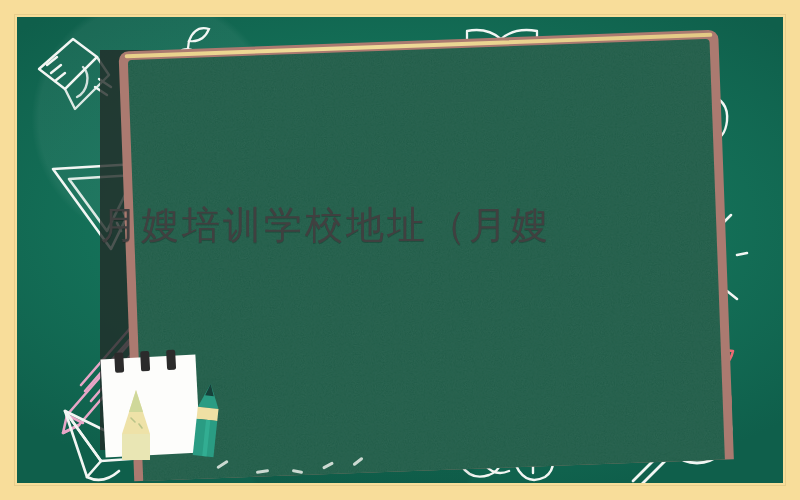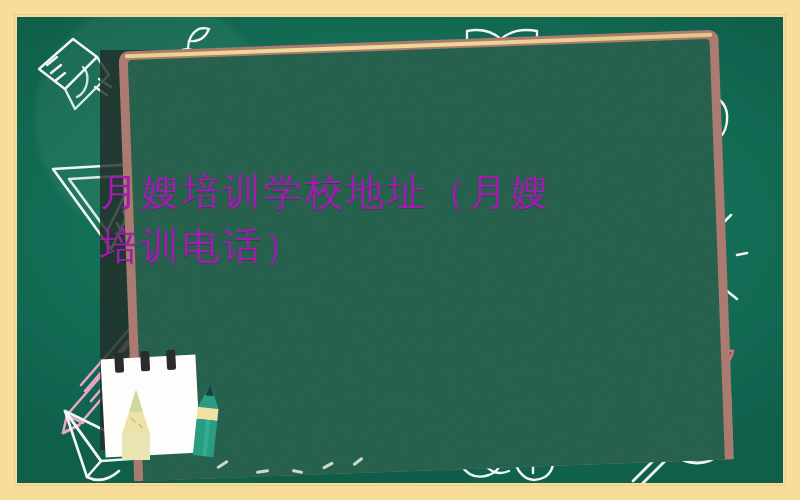--- a/index.html
+++ b/index.html
@@ -66,23 +66,23 @@
   .inner-board-face{
     position:absolute;left:9px;top:9px;right:9px;bottom:0;
     background:#1f5b47;
     border-radius:4px 4px 0 0;
     overflow:hidden;
   }
   .chalk-noise{position:absolute;inset:0;opacity:.55;}
 
   
   .headline{
-    position:absolute;left:100px;top:168px;width:640px;
-    color:#a21caf;
-    font-family:Liberation Mono, monospace;
+    position:absolute;left:100px;top:198px;width:640px;
+    color:#404040;
+    font-family:Liberation Sans, sans-serif;
     font-size:38px;line-height:54px;letter-spacing:3px;
     font-weight:400;
     white-space:pre-wrap;
     text-shadow:0 1px 0 rgba(0,0,0,.18);
   }
 
   
   .notepad{
     position:absolute;left:103px;top:357px;width:95px;height:98px;
     background:#fdfdfb;transform:rotate(-3deg);
@@ -211,21 +211,21 @@
               <feTurbulence type="fractalNoise" baseFrequency="0.9" numOctaves="3" stitchTiles="stitch"></feTurbulence>
               <feColorMatrix type="matrix" values="0 0 0 0 0.42  0 0 0 0 0.63  0 0 0 0 0.53  0 0 0 0.5 0"></feColorMatrix>
             </filter>
           </defs>
           <rect width="600" height="430" filter="url(#grain)" opacity="0.45"></rect>
         </svg>
       </div>
     </div>
   </div>
 
-  <div class="headline"><span>月嫂培训学校地址（月嫂</span><br><span>培训电话）</span></div>
+  <div class="headline"><span>月嫂培训学校地址（月嫂</span><br></div>
 
   <div class="notepad">
     <div class="ring" style="left:14px"></div>
     <div class="ring" style="left:40px"></div>
     <div class="ring" style="left:66px"></div>
   </div>
 
   <svg style="position:absolute;left:113px;top:388px" width="46" height="72" viewBox="0 0 46 72" fill="none">
     <path d="M23 2 L37 46 L9 46 Z" fill="#eee2a8"></path>
     <path d="M23 2 L30 24 L16 24 Z" fill="#cfd89a"></path>

